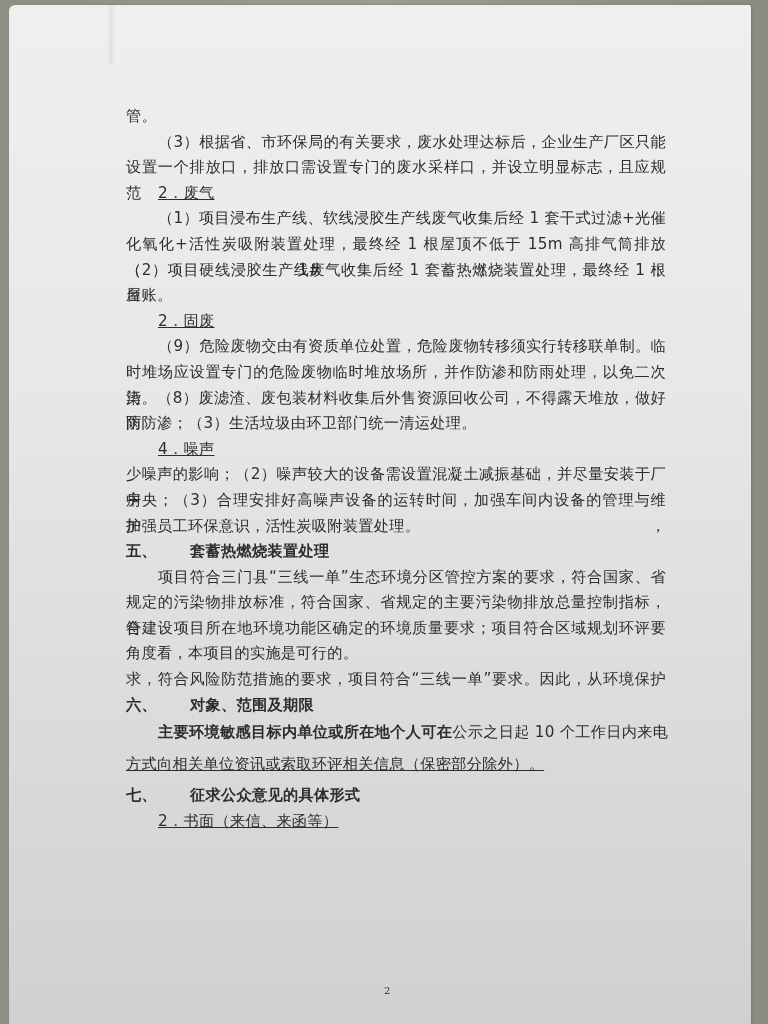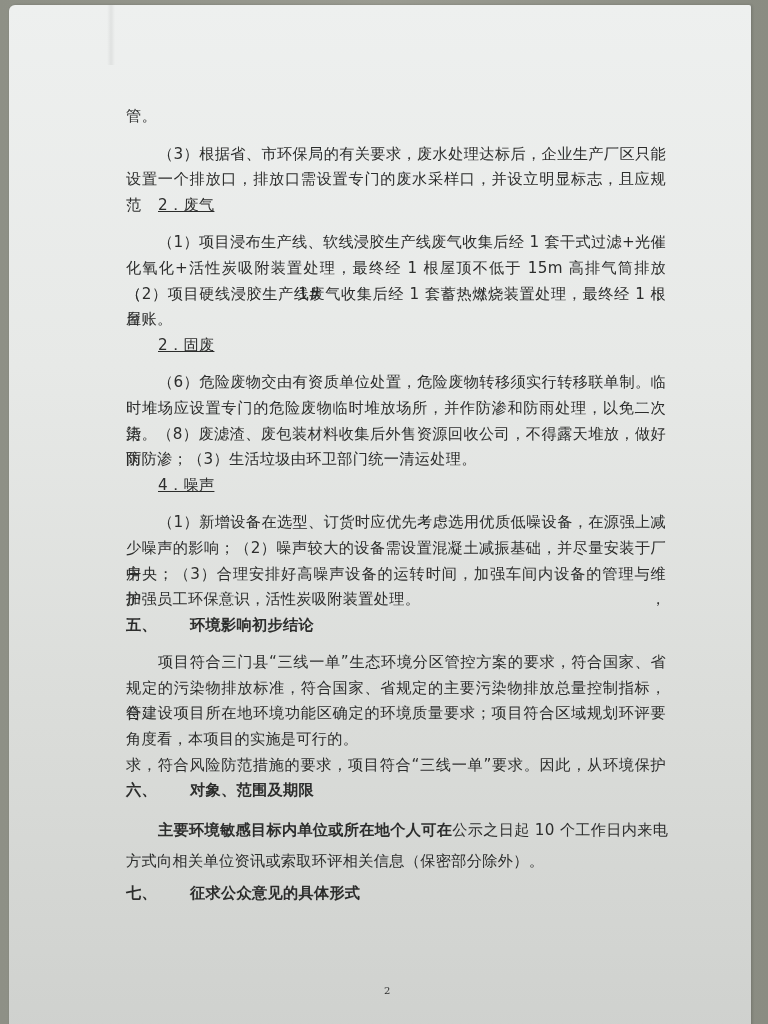--- a/index.html
+++ b/index.html
@@ -19,21 +19,21 @@
     content: ""; position: absolute; left: 98px; top: 0; width: 8px; height: 60px;
     background: linear-gradient(90deg, rgba(0,0,0,0) 0%, rgba(0,0,0,0.06) 50%, rgba(0,0,0,0) 100%);
   }
   .content {
     position: absolute; left: 117px; top: 99px; width: 540px;
     color: #2c2d2c; font-size: 15.2px; line-height: 25.6px;
     letter-spacing: 0.3px;
   }
   .line { white-space: nowrap; height: 25.6px; }
   .justify { text-align: justify; text-align-last: justify; white-space: normal; }
-  .ind1 { padding-left: 32px; margin-top: 12px; }
+  .ind1 { padding-left: 32px; }
   .ind-sub { padding-left: 32px; text-decoration: underline; }
   .heading { font-weight: bold; display: flex; }
   .heading .num { width: 64px; }
   .bold { font-weight: bold; }
   .page-number {
     position: absolute; left: 375px; top: 980px; font-size: 10px; color: #2c2d2c;
     font-family: "DejaVu Serif", serif;
   }
 </style>
 </head>
@@ -47,49 +47,49 @@
     <div class="line justify ind1">（3）根据省、市环保局的有关要求，废水处理达标后，企业生产厂区只能</div>
     <div class="line justify">设置一个排放口，排放口需设置专门的废水采样口，并设立明显标志，且应规范</div>
 
     <div class="line ind-sub">2．废气</div>
     <div class="line justify ind1">（1）项目浸布生产线、软线浸胶生产线废气收集后经 1 套干式过滤+光催</div>
     <div class="line justify">化氧化+活性炭吸附装置处理，最终经 1 根屋顶不低于 15m 高排气筒排放（1#）；</div>
     <div class="line justify">（2）项目硬线浸胶生产线废气收集后经 1 套蓄热燃烧装置处理，最终经 1 根屋</div>
     <div class="line">台账。</div>
 
     <div class="line ind-sub">2．固废</div>
-    <div class="line justify ind1">（6）危险废物交由有资质单位处置，危险废物转移须实行转移联单制。临</div>
+    <div class="line justify ind1">（9）危险废物交由有资质单位处置，危险废物转移须实行转移联单制。临</div>
     <div class="line justify">时堆场应设置专门的危险废物临时堆放场所，并作防渗和防雨处理，以免二次污</div>
     <div class="line justify">染。（8）废滤渣、废包装材料收集后外售资源回收公司，不得露天堆放，做好防</div>
     <div class="line">雨防渗；（3）生活垃圾由环卫部门统一清运处理。</div>
 
     <div class="line ind-sub">4．噪声</div>
-    <div class="line justify ind1">（1）新增设备在选型、订货时应优先考虑选用优质低噪设备，在源强上减</div>
     <div class="line justify">少噪声的影响；（2）噪声较大的设备需设置混凝土减振基础，并尽量安装于厂房</div>
     <div class="line justify">中央；（3）合理安排好高噪声设备的运转时间，加强车间内设备的管理与维护，</div>
     <div class="line">加强员工环保意识，活性炭吸附装置处理。</div>
 
     <div class="line heading">
       <span class="num">五、</span>
-      <span>环境影响初步结论</span>
+      <span>套蓄热燃烧装置处理</span>
     </div>
     <div class="line justify ind1">项目符合三门县“三线一单”生态环境分区管控方案的要求，符合国家、省</div>
     <div class="line justify">规定的污染物排放标准，符合国家、省规定的主要污染物排放总量控制指标，符</div>
     <div class="line justify">合建设项目所在地环境功能区确定的环境质量要求；项目符合区域规划环评要</div>
     <div class="line">角度看，本项目的实施是可行的。</div>
     <div class="line justify">求，符合风险防范措施的要求，项目符合“三线一单”要求。因此，从环境保护</div>
 
     <div class="line heading">
       <span class="num">六、</span>
       <span>对象、范围及期限</span>
     </div>
     <div class="line ind1" style="padding-top:2px;">
       <span class="bold">主要环境敏感目标内单位或所在地个人可在</span><span>公示之日起 10 个工作日内来电</span>
     </div>
-    <div class="line" style="padding-top:6px;">方式向相关单位资讯或索取环评相关信息（保密部分除外）。</div>
+    <div class="line" style="padding-top:6px;text-decoration:underline;">方式向相关单位资讯或索取环评相关信息（保密部分除外）。</div>
 
     <div class="line heading" style="padding-top:6px;">
       <span class="num">七、</span>
       <span>征求公众意见的具体形式</span>
     </div>
+    <div class="line ind-sub">2．书面（来信、来函等）</div>
   </div>
   <div class="page-number">2</div>
 </div>
 
 </body></html>

